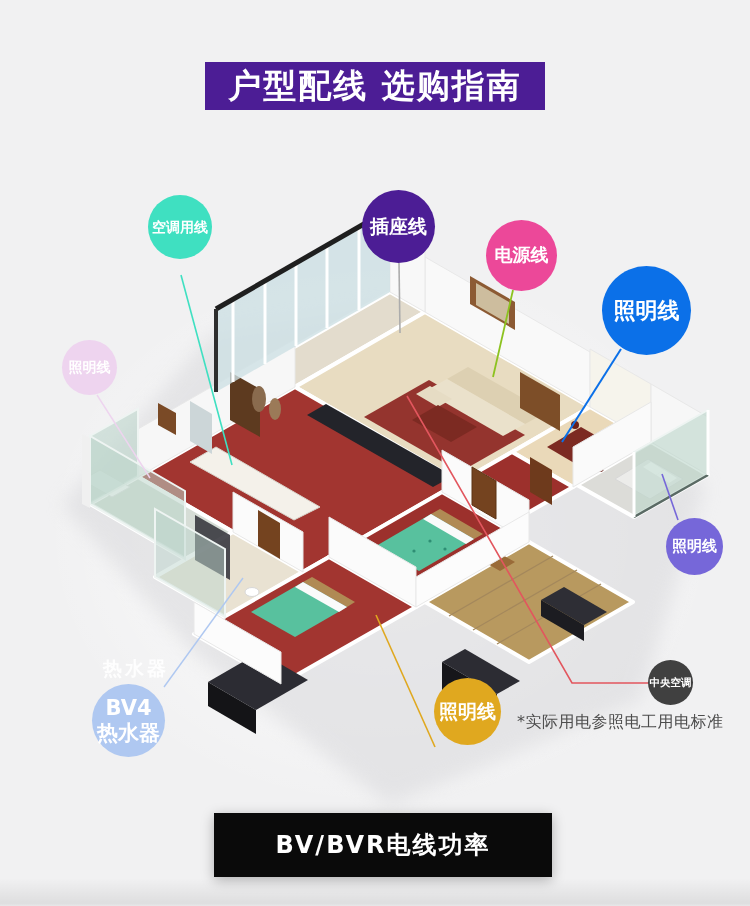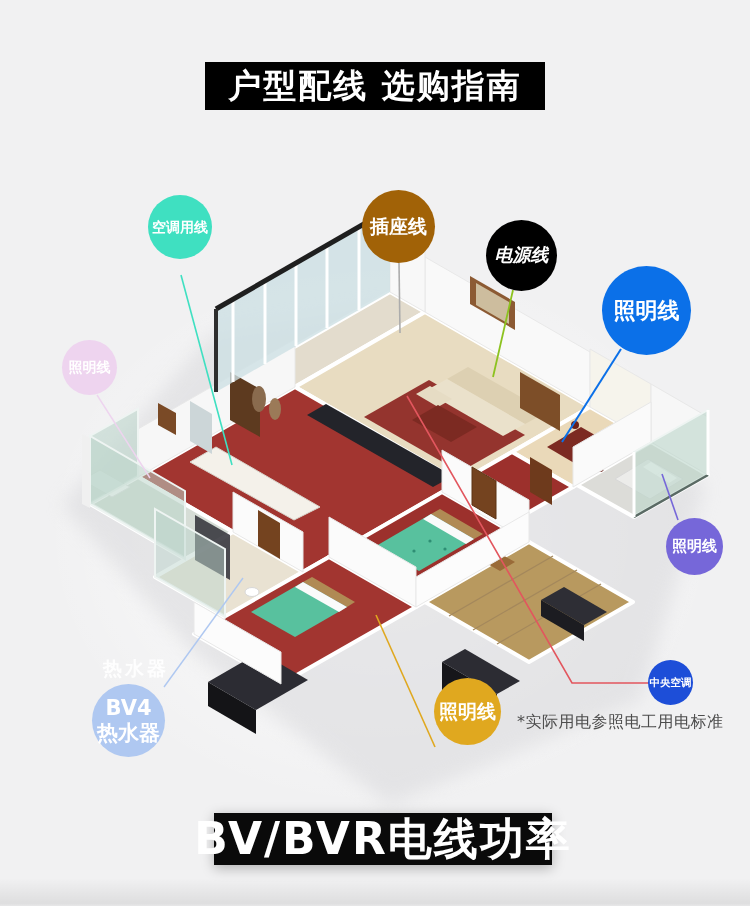--- a/index.html
+++ b/index.html
@@ -6,21 +6,21 @@
   .stage{position:relative;width:750px;height:906px;background:#f1f1f2;overflow:hidden;
          font-family:"DejaVu Sans","Liberation Sans",sans-serif;}
   .glow{position:absolute;left:30px;top:250px;width:700px;height:570px;
         background:radial-gradient(ellipse at center,rgba(255,255,255,.95) 0%,rgba(255,255,255,0) 68%);}
   .page-shadow{position:absolute;left:0;bottom:0;width:100%;height:28px;
         background:linear-gradient(to bottom,rgba(0,0,0,0) 0%,rgba(0,0,0,.08) 90%,rgba(0,0,0,.04) 100%);}
   .floorsvg{position:absolute;left:0;top:0;}
   .banner{position:absolute;color:#fff;font-weight:bold;display:flex;align-items:center;
           justify-content:center;letter-spacing:2px;white-space:nowrap;}
   .banner.top{left:205px;top:62px;width:340px;height:48px;font-size:33px;}
-  .banner.bottom{left:214px;top:813px;width:338px;height:52px;font-size:44px;
+  .banner.bottom{left:214px;top:813px;width:338px;height:64px;font-size:24px;
           box-shadow:0 3px 12px rgba(0,0,0,.28);}
   .badge{position:absolute;border-radius:50%;color:#fff;font-weight:bold;display:flex;
          flex-direction:column;align-items:center;justify-content:center;text-align:center;
          line-height:1.15;box-sizing:border-box;}
   .b-aircon {left:148px;top:195px;width:64px;height:64px;font-size:14px;}
   .b-socket {left:362px;top:190px;width:73px;height:73px;font-size:19px;}
   .b-power  {left:486px;top:220px;width:71px;height:71px;font-size:18px;}
   .b-blue   {left:602px;top:266px;width:89px;height:89px;font-size:22px;}
   .b-pink   {left:62px; top:340px;width:55px;height:55px;font-size:14px;}
   .b-purple {left:666px;top:518px;width:57px;height:57px;font-size:15px;}
@@ -149,50 +149,50 @@
       <line x1="678" y1="520" x2="662" y2="474" stroke-width="1.6" stroke="#7667d9"></line>
       <line x1="164" y1="687" x2="243" y2="578" stroke-width="1.4" stroke="#afc8f1"></line>
       <line x1="435" y1="747" x2="376" y2="615" stroke-width="1.6" stroke="#e0a81f"></line>
       <polyline points="407,396 572,683 649,683" stroke-width="1.6" stroke="#e2565e"></polyline>
     </g>
   </svg>
 
   <div class="badge b-aircon" style="background-color: rgb(63, 224, 193);">
       <span>空调用线</span>
     </div>
-  <div class="badge b-socket" style="background-color: #a16207; align-items: center;">
+  <div class="badge b-socket" style="background-color: #4c1d95; align-items: center;">
       <span>插座线</span>
     </div>
-  <div class="badge b-power" style="background-color: #000000; font-style: italic;">
+  <div class="badge b-power" style="background-color: #ec4899;">
       <span>电源线</span>
     </div>
   <div class="badge b-blue" style="background-color: rgb(11, 112, 232);">
       <span>照明线</span>
     </div>
   <div class="badge b-pink" style="background-color: rgb(238, 212, 239);">
       <span>照明线</span>
     </div>
   <div class="badge b-purple" style="background-color: rgb(118, 103, 217);">
       <span>照明线</span>
     </div>
   <div class="badge b-bv4" style="background-color: rgb(175, 200, 241);">
     <span>BV4</span>
     <span>热水器</span>
   </div>
   <div class="badge b-yellow" style="background-color: rgb(224, 168, 31);">
       <span>照明线</span>
     </div>
-  <div class="badge b-redac" style="background-color: #1d4ed8;">
+  <div class="badge b-redac" style="background-color: #404040;">
       <span>中央空调</span>
     </div>
 
   <div class="wh-label">热水器</div>
   <div class="note">*实际用电参照电工用电标准</div>
 
-  <div class="banner top" style="background-color: #000000;">
+  <div class="banner top" style="background-color: #4c1d95;">
     <span>户型配线 选购指南</span>
   </div>
   <div class="banner bottom" style="background-color: rgb(10, 10, 10);">
     <span>BV/BVR电线功率</span>
   </div>
 
   <div class="page-shadow"></div>
 </div>
 
 </body></html>

